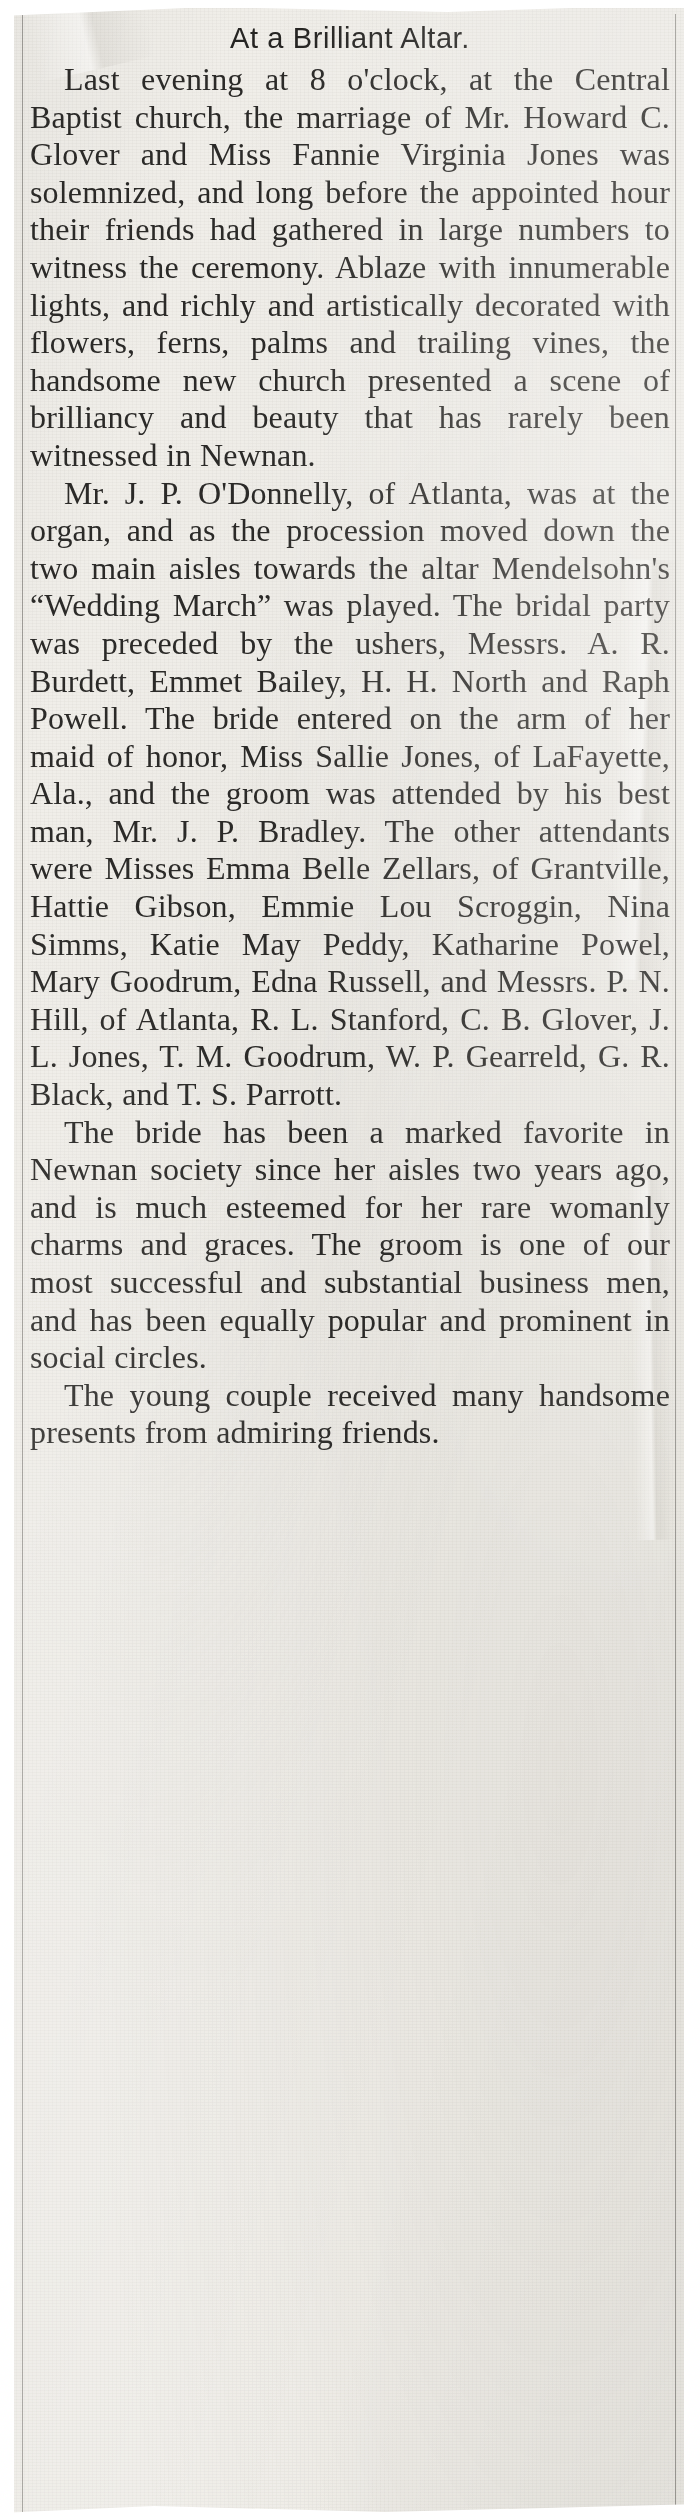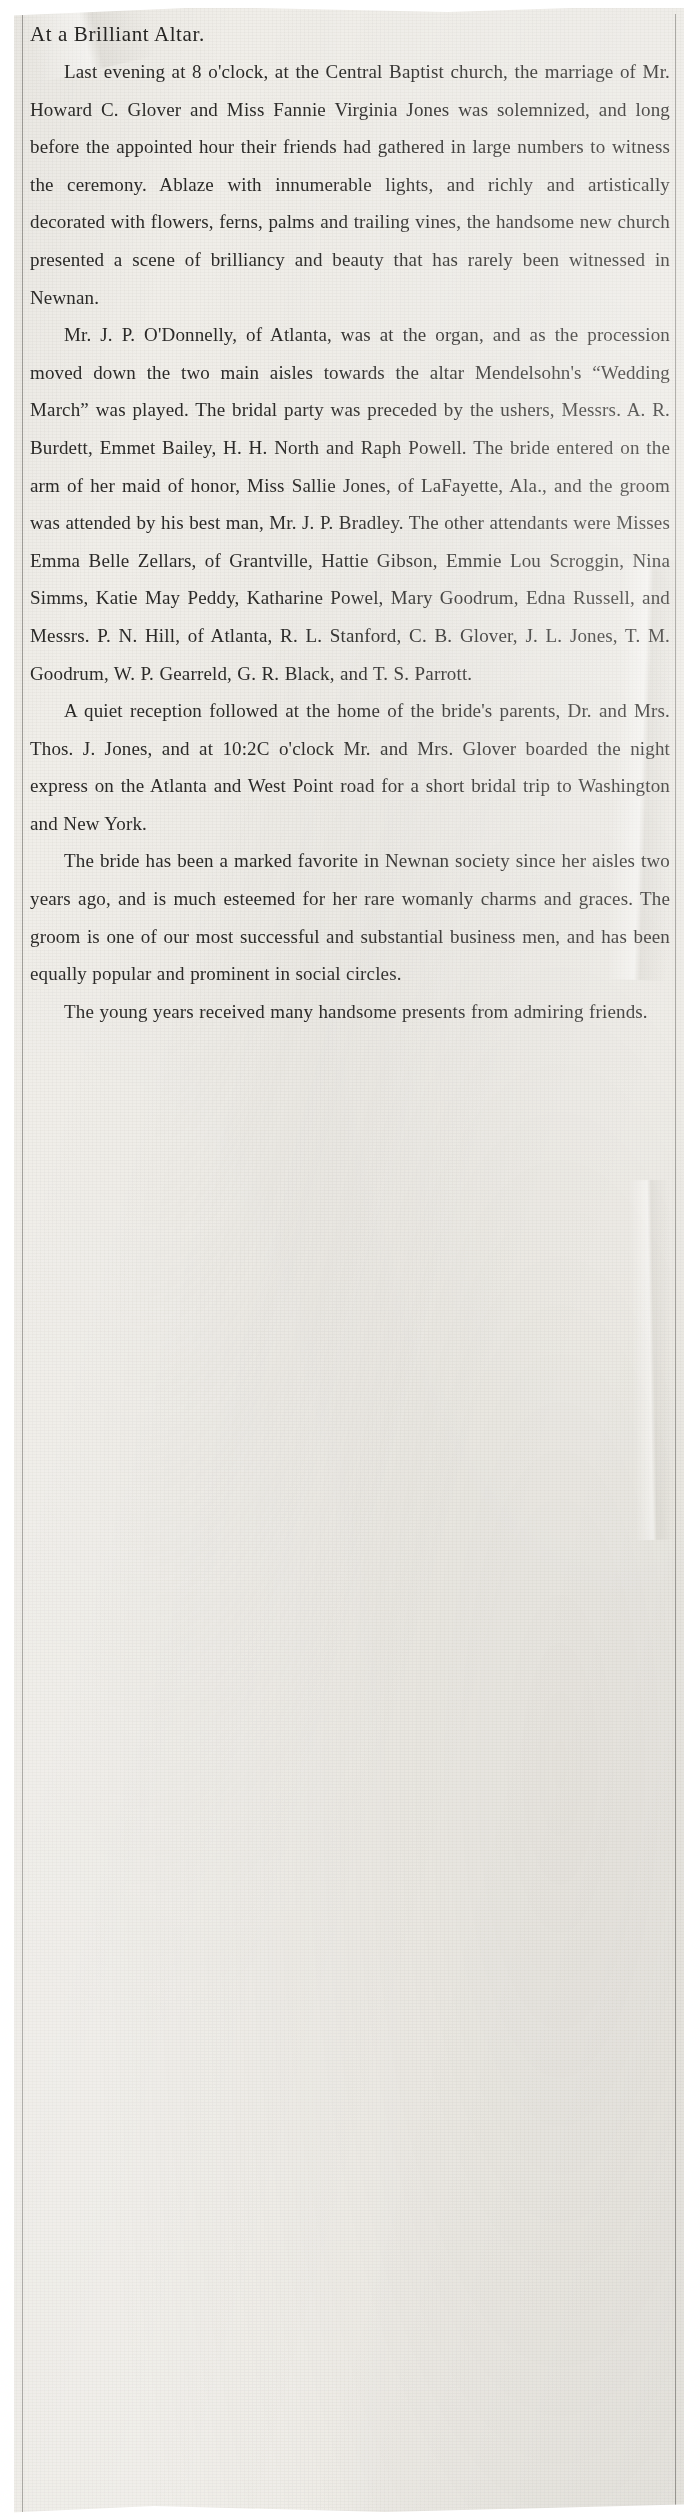--- a/index.html
+++ b/index.html
@@ -94,31 +94,31 @@
   #article {
     position: absolute;
     z-index: 6;
     left: 30px;
     top: 22px;
     width: 640px;
     color: #2b2a28;
   }
 
   #headline {
-    text-align: left;
-    font-size: 21px;
+    text-align: center;
+    font-size: 29px;
     letter-spacing: 0.6px;
     margin: 0 0 6px 0;
     font-weight: normal;
-    font-family: Liberation Serif, serif;
+    font-family: Liberation Sans, sans-serif;
     color: #262523;
   }
 
   .para {
-    font-size: 19px;
+    font-size: 32px;
     line-height: 37.6px;
     text-align: justify;
     text-align-last: left;
     text-indent: 34px;
     margin: 0;
     letter-spacing: 0.15px;
     word-spacing: 0.5px;
     color: #2b2a28;
     font-family: "Liberation Serif", serif;
   }
@@ -147,23 +147,22 @@
   <div class="crease c2"></div>
   <div class="crease c3"></div>
 
   <div class="col-rule l"></div>
   <div class="col-rule r"></div>
 
   <div id="article">
     <h1 id="headline">At a Brilliant Altar.</h1>
     <p class="para">Last evening at 8 o'clock, at the Central Baptist church, the marriage of Mr. Howard C. Glover and Miss Fannie Virginia Jones was solemnized, and long before the appointed hour their friends had gathered in large numbers to witness the ceremony. Ablaze with innumerable lights, and richly and artistically decorated with flowers, ferns, palms and trailing vines, the handsome new church presented a scene of brilliancy and beauty that has rarely been witnessed in Newnan.</p>
     <p class="para">Mr. J. P. O'Donnelly, of Atlanta, was at the organ, and as the procession moved down the two main aisles towards the altar Mendelsohn's “Wedding March” was played. The bridal party was preceded by the ushers, Messrs. A. R. Burdett, Emmet Bailey, H. H. North and Raph Powell. The bride entered on the arm of her maid of honor, Miss Sallie Jones, of LaFayette, Ala., and the groom was attended by his best man, Mr. J. P. Bradley. The other attendants were Misses Emma Belle Zellars, of Grantville, Hattie Gibson, Emmie Lou Scroggin, Nina Simms, Katie May Peddy, Katharine Powel, Mary Goodrum, Edna Russell, and Messrs. P. N. Hill, of Atlanta, R. L. Stanford, C. B. Glover, J. L. Jones, T. M. Goodrum, W. P. Gearreld, G. R. Black, and T. S. Parrott.</p>
-    <p class="para">A quiet reception followed at the home of the bride's parents, Dr. and Mrs. Thos. J. Jones, and at 10:2C o'clock Mr. and Mrs. Glover boarded the night express on the Atlanta and West Point road for a short bridal trip to Washington and New York.</p>
     <p class="para">The bride has been a marked favorite in Newnan society since her aisles two years ago, and is much esteemed for her rare womanly charms and graces. The groom is one of our most successful and substantial business men, and has been equally popular and prominent in social circles.</p>
-    <p class="para">The young years received many handsome presents from admiring friends.</p>
+    <p class="para">The young couple received many handsome presents from admiring friends.</p>
   </div>
 
   <div id="ink-overlay"></div>
 
   <div class="tear-top"></div>
   <div class="tear-bottom"></div>
   <div class="scan-edge left"></div>
   <div class="scan-edge right"></div>
   <div class="scan-edge top"></div>
   <div class="scan-edge bottom"></div>

